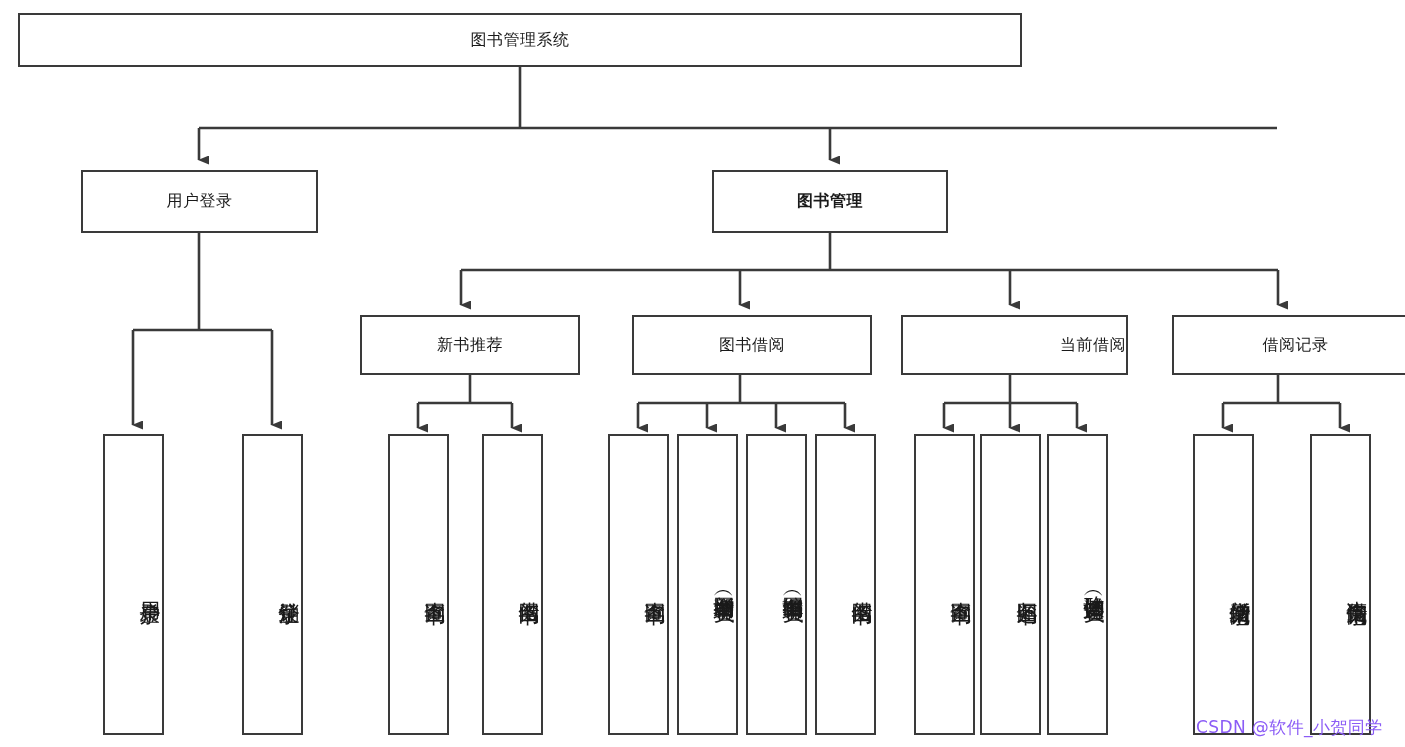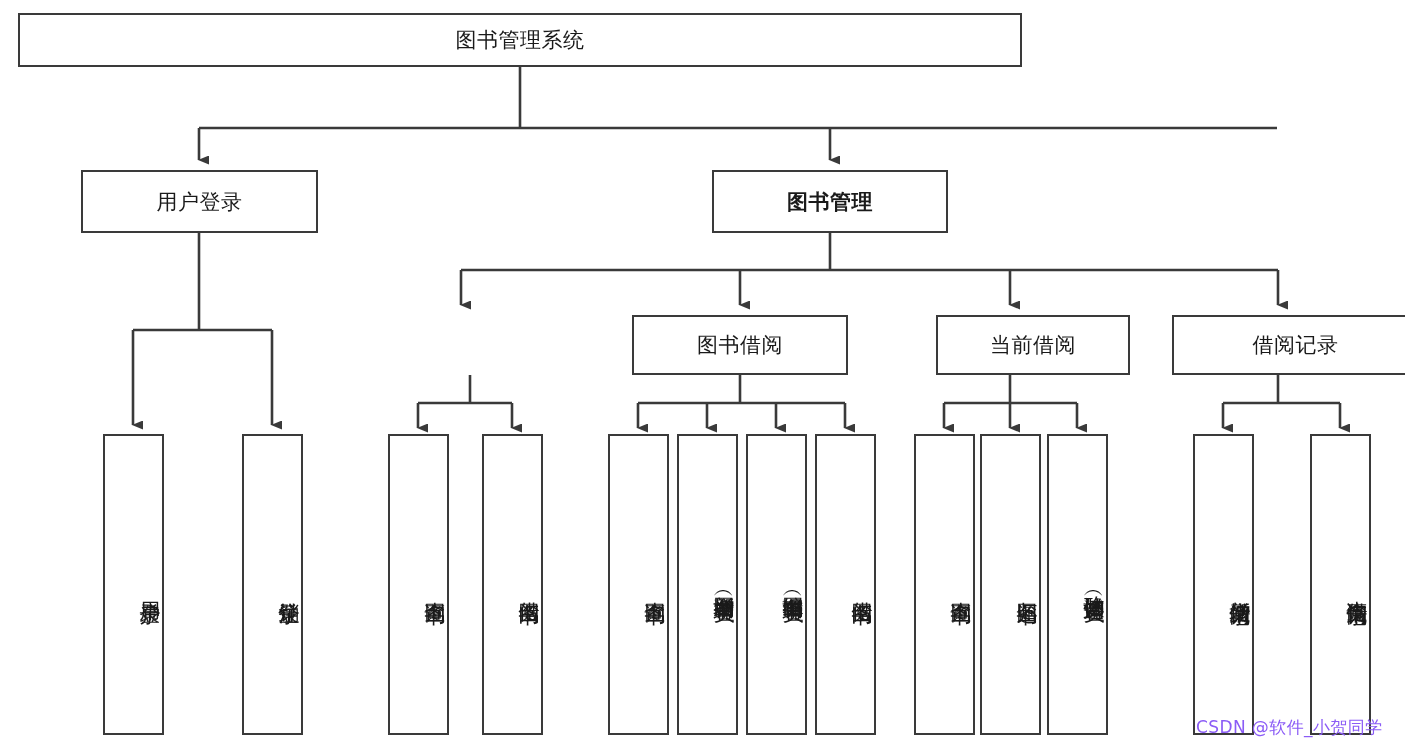--- a/index.html
+++ b/index.html
@@ -28,21 +28,21 @@
     position: absolute;
     box-sizing: border-box;
     border: 2.5px solid #3a3a3a;
     background: #ffffff;
     display: flex;
     align-items: center;
     justify-content: center;
     color: #1a1a1a;
   }
   .node-h {
-    font-size: 21px;
+    font-size: 16px;
     letter-spacing: 0.5px;
   }
   .node-v {
     writing-mode: vertical-rl;
     text-orientation: upright;
     font-size: 21px;
     line-height: 1.18;
     letter-spacing: 1px;
     padding-top: 14px;
     padding-bottom: 10px;
@@ -120,24 +120,27 @@
     <span>图书管理系统</span>
   </div>
 
   <div class="node node-h" style="left:81px; top:170px; width:237px; height:63px;">
     <span>用户登录</span>
   </div>
   <div class="node node-h" style="left:712px; top:170px; width:236px; height:63px;font-weight:bold;">
     <span>图书管理</span>
   </div>
 
-  <div class="node node-h" style="left:632px; top:315px; width:216px; height:60px;">
+  <div class="node node-h" style="left:360px; top:315px; width:220px; height:60px;">
+    <span>新书推荐</span>
+  </div>
+  <div class="node node-h" style="left:632px; top:315px; width:240px; height:60px;">
     <span>图书借阅</span>
   </div>
-  <div class="node node-h" style="left:936px; top:315px; width:194px; height:60px;">
+  <div class="node node-h" style="left:901px; top:315px; width:227px; height:60px;justify-content:flex-end;">
     <span>当前借阅</span>
   </div>
   <div class="node node-h" style="left:1172px; top:315px; width:247px; height:60px;">
     <span>借阅记录</span>
   </div>
 
   <div class="node node-v" style="left:103px; top:434px; width:61px; height:301px;">
     <span>用户登录</span>
   </div>
   <div class="node node-v" style="left:242px; top:434px; width:61px; height:301px;">

